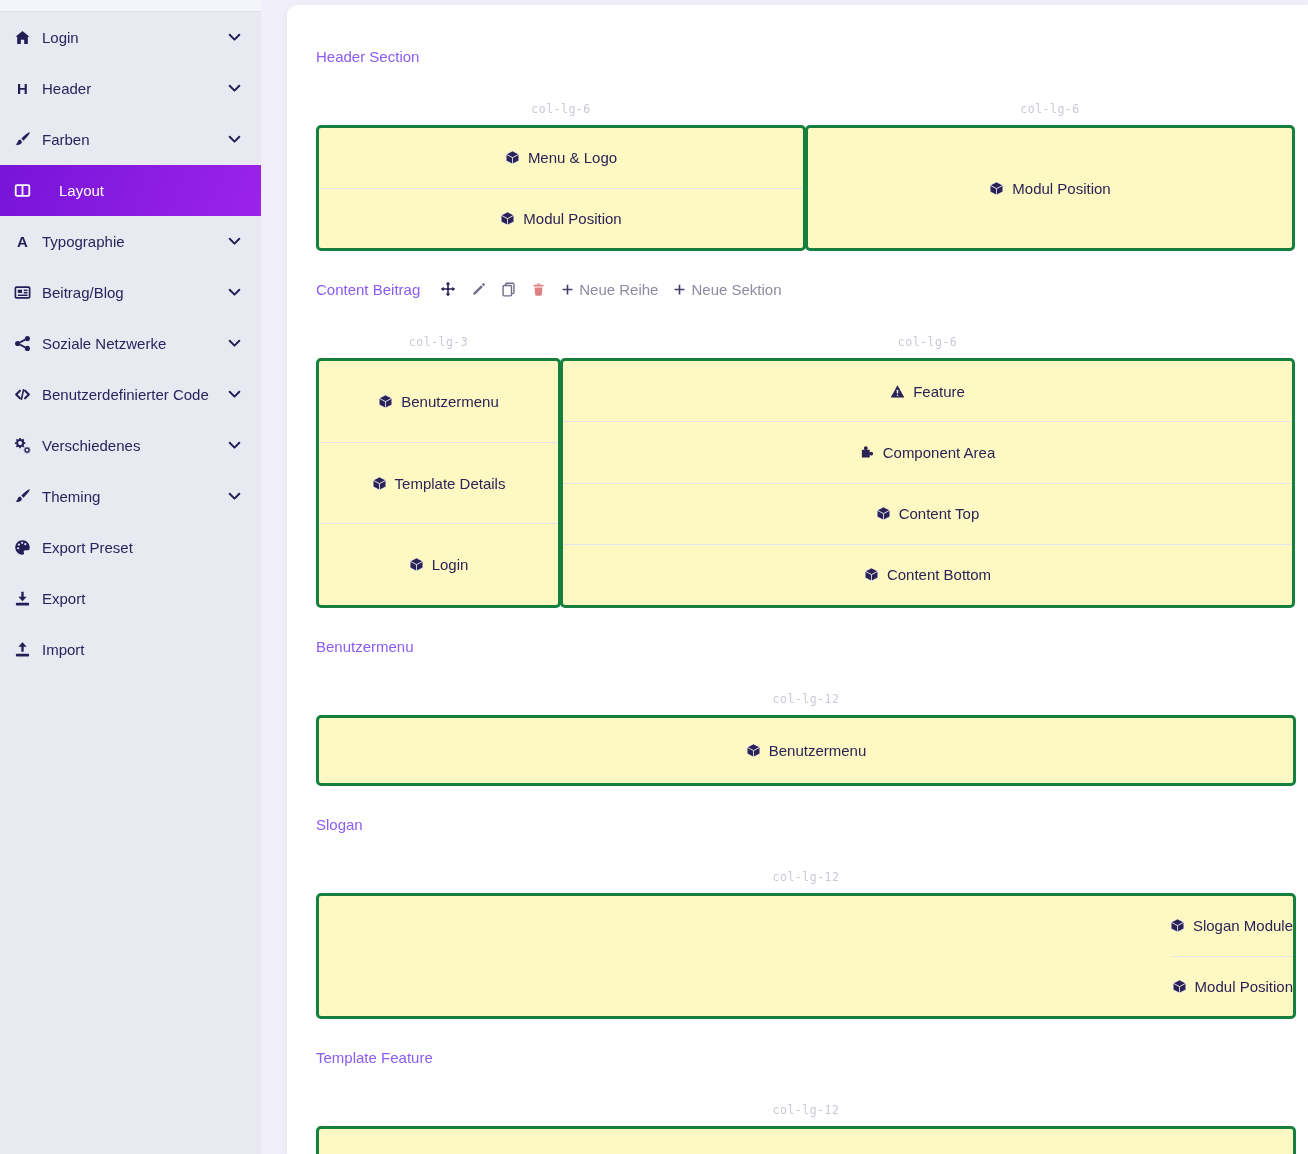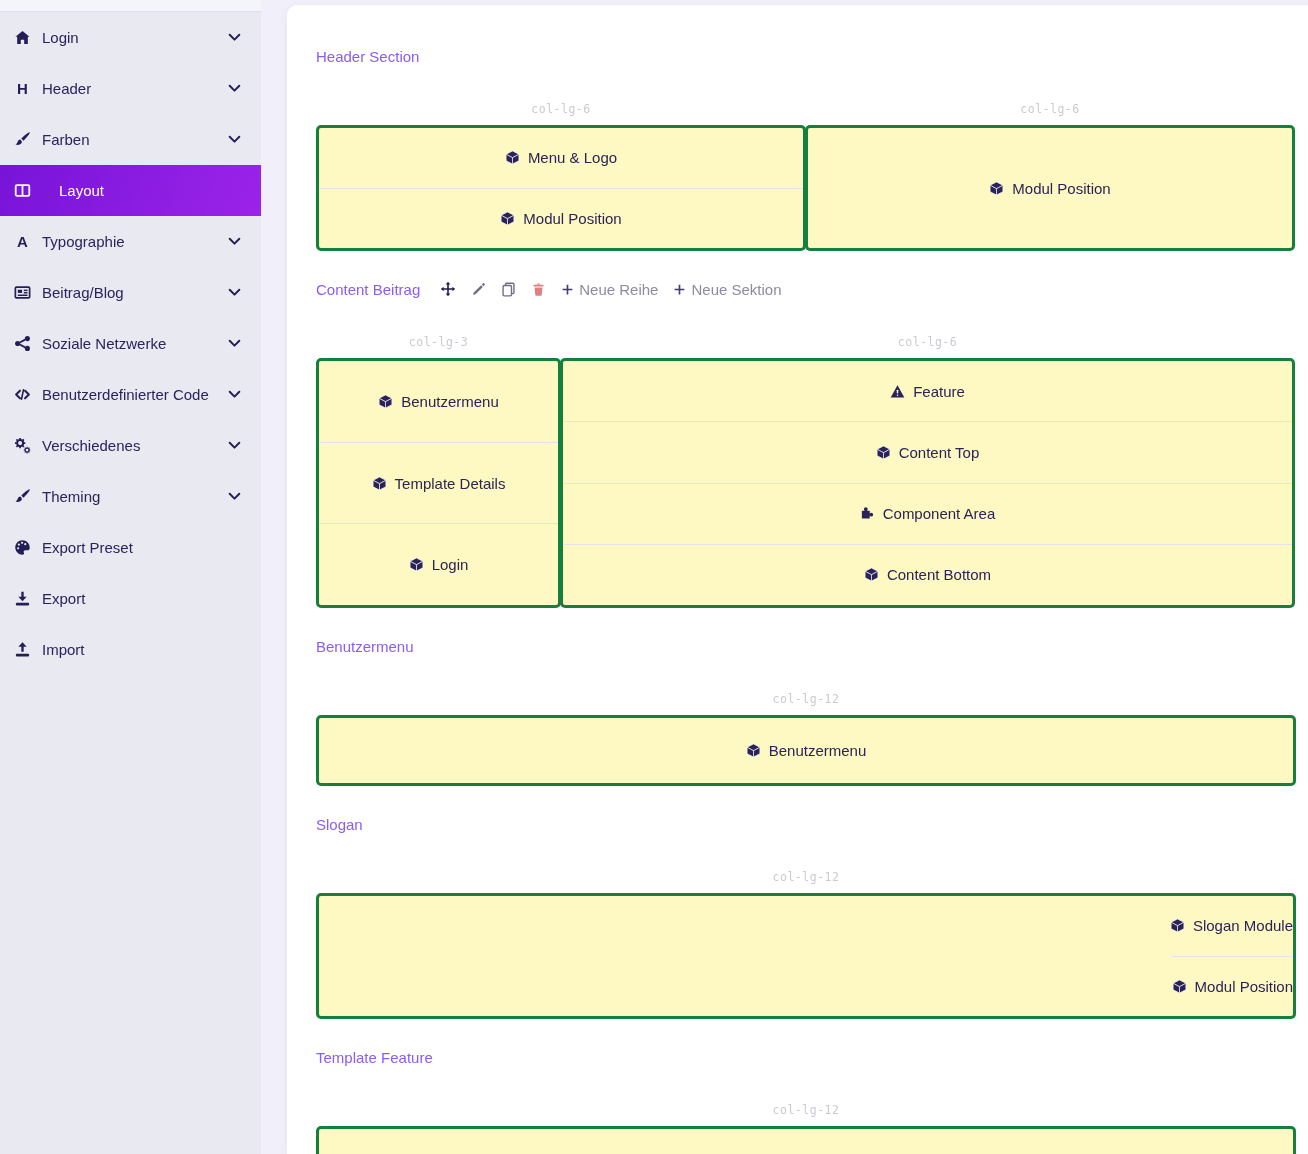--- a/index.html
+++ b/index.html
@@ -373,29 +373,29 @@
         <div class="col-label">col-lg-6</div>
         <div class="group">
           <div class="mod">
             <svg class="ic">
                 <use href="#i-warning"></use>
               </svg>
             <span>Feature</span>
           </div>
           <div class="mod">
             <svg class="ic">
+                <use href="#i-puzzle"></use>
+              </svg>
+            <span>Component Area</span>
+          </div>
+          <div class="mod">
+            <svg class="ic">
                 <use href="#i-cube"></use>
               </svg>
             <span>Content Top</span>
-          </div>
-          <div class="mod">
-            <svg class="ic">
-                <use href="#i-puzzle"></use>
-              </svg>
-            <span>Component Area</span>
           </div>
           <div class="mod">
             <svg class="ic">
                 <use href="#i-cube"></use>
               </svg>
             <span>Content Bottom</span>
           </div>
         </div>
       </div>
     </div>

